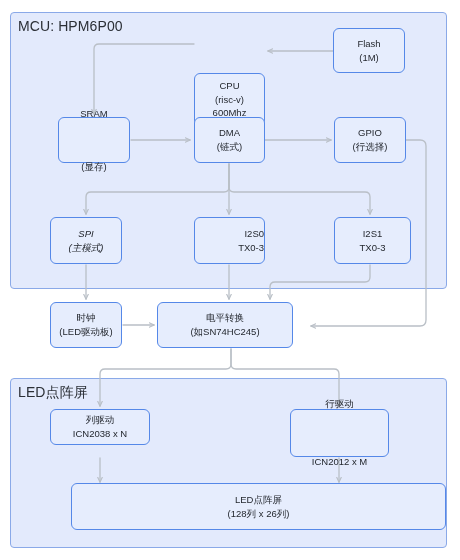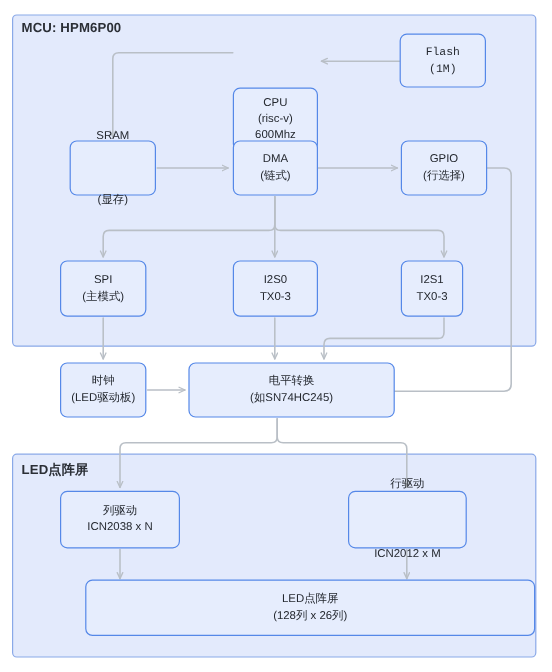--- a/index.html
+++ b/index.html
@@ -30,25 +30,24 @@
   }
   .panel {
     position: absolute;
     background: #e3eafc;
     border: 1px solid #8aa9e8;
     border-radius: 4px;
     box-sizing: border-box;
   }
   .panel-label {
     position: absolute;
-    font-size: 11px;
+    font-size: 14px;
     color: #2b2f36;
     letter-spacing: .1px;
     white-space: nowrap;
-    font-weight: bold;
   }
   .node {
     position: absolute;
     box-sizing: border-box;
     background: #e6edfd;
     border: 1.4px solid #5588e8;
     border-radius: 6px;
     display: flex;
     flex-direction: column;
     align-items: center;
@@ -116,66 +115,66 @@
       <path d="M339,458 L339,482"></path>
     </g>
   </svg>
 
   <div class="node" style="left:194px; top:25px; width:71px; height:53px;margin-top:48px;">
     <span class="l1">CPU</span>
     <span class="l2">(risc-v)</span>
     <span class="l3">600Mhz</span>
   </div>
 
-  <div class="node" style="left:333px; top:28px; width:72px; height:45px;font-family:Liberation Mono, monospace;">
+  <div class="node" style="left:333px; top:28px; width:72px; height:45px;">
     <span class="l1">Flash</span>
     <span class="l2">(1M)</span>
   </div>
 
   <div class="node" style="left:58px; top:117px; width:72px; height:46px;gap:39px;">
     <span class="l1">SRAM</span>
     <span class="l2">(显存)</span>
   </div>
 
   <div class="node" style="left:194px; top:117px; width:71px; height:46px;">
     <span class="l1">DMA</span>
     <span class="l2">(链式)</span>
   </div>
 
   <div class="node" style="left:334px; top:117px; width:72px; height:46px;">
     <span class="l1">GPIO</span>
     <span class="l2">(行选择)</span>
   </div>
 
-  <div class="node" style="left:50px; top:217px; width:72px; height:47px;">
+  <div class="node" style="left:50px; top:217px; width:72px; height:47px;font-style:italic;">
     <span class="l1">SPI</span>
     <span class="l2">(主模式)</span>
   </div>
 
-  <div class="node" style="left:194px; top:217px; width:71px; height:47px;">
+  <div class="node" style="left:194px; top:217px; width:71px; height:47px;align-items:flex-end;">
     <span class="l1">I2S0</span>
     <span class="l2">TX0-3</span>
   </div>
 
-  <div class="node" style="left:334px; top:217px; width:52px; height:47px;">
+  <div class="node" style="left:334px; top:217px; width:77px; height:47px;">
     <span class="l1">I2S1</span>
     <span class="l2">TX0-3</span>
   </div>
 
   <div class="node" style="left:50px; top:302px; width:72px; height:46px;">
     <span class="l1">时钟</span>
     <span class="l2">(LED驱动板)</span>
   </div>
 
-  <div class="node" style="left:157px; top:302px; width:172px; height:46px;text-align:center;">
+  <div class="node" style="left:157px; top:302px; width:136px; height:46px;text-align:center;">
     <span class="l1">电平转换</span>
     <span class="l2">(如SN74HC245)</span>
   </div>
 
-  <div class="node" style="left:50px; top:409px; width:100px; height:48px;">
+  <div class="node" style="left:50px; top:409px; width:100px; height:36px;">
     <span class="l1">列驱动</span>
     <span class="l2">ICN2038 x N</span>
   </div>
 
   <div class="node" style="left:290px; top:409px; width:99px; height:48px;gap:44px;">
     <span class="l1">行驱动</span>
     <span class="l2">ICN2012 x M</span>
   </div>
 
   <div class="node" style="left:41px; top:483px; width:375px; height:47px;margin-left:30px;">

